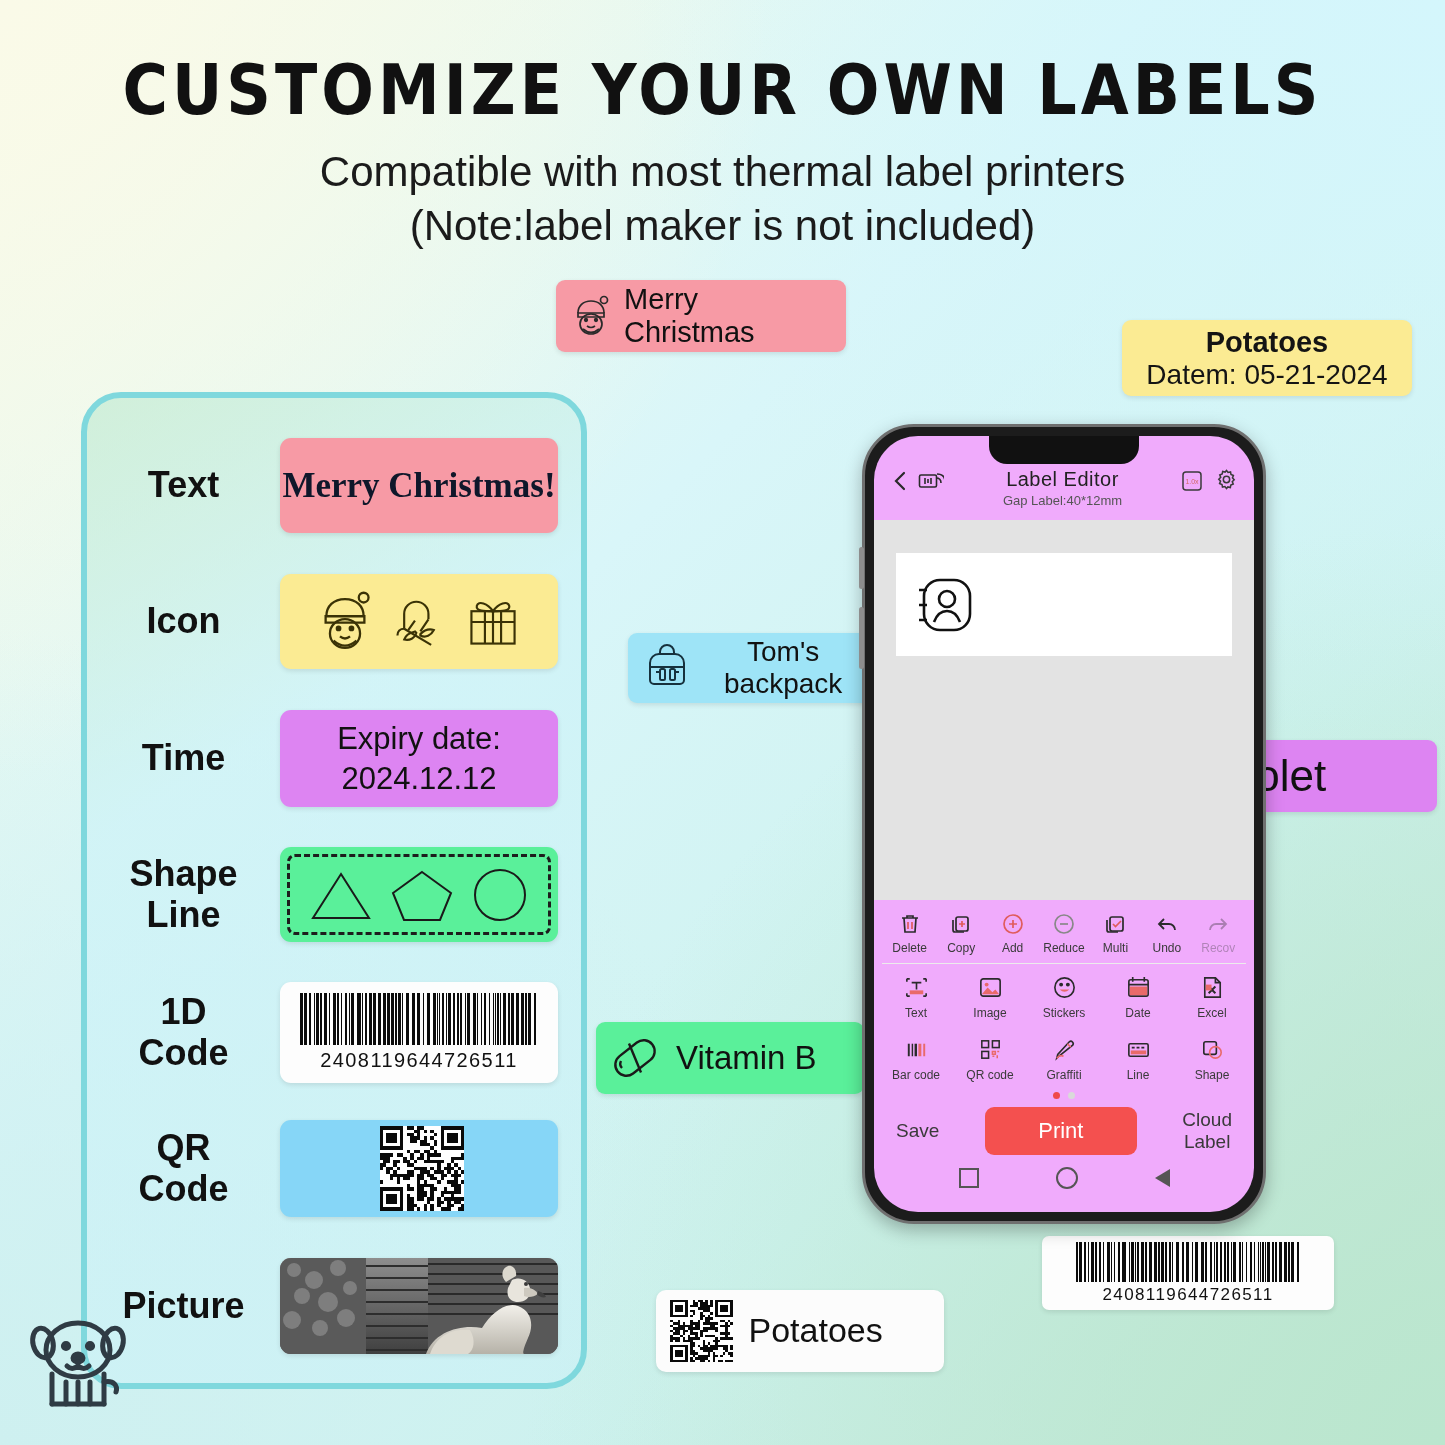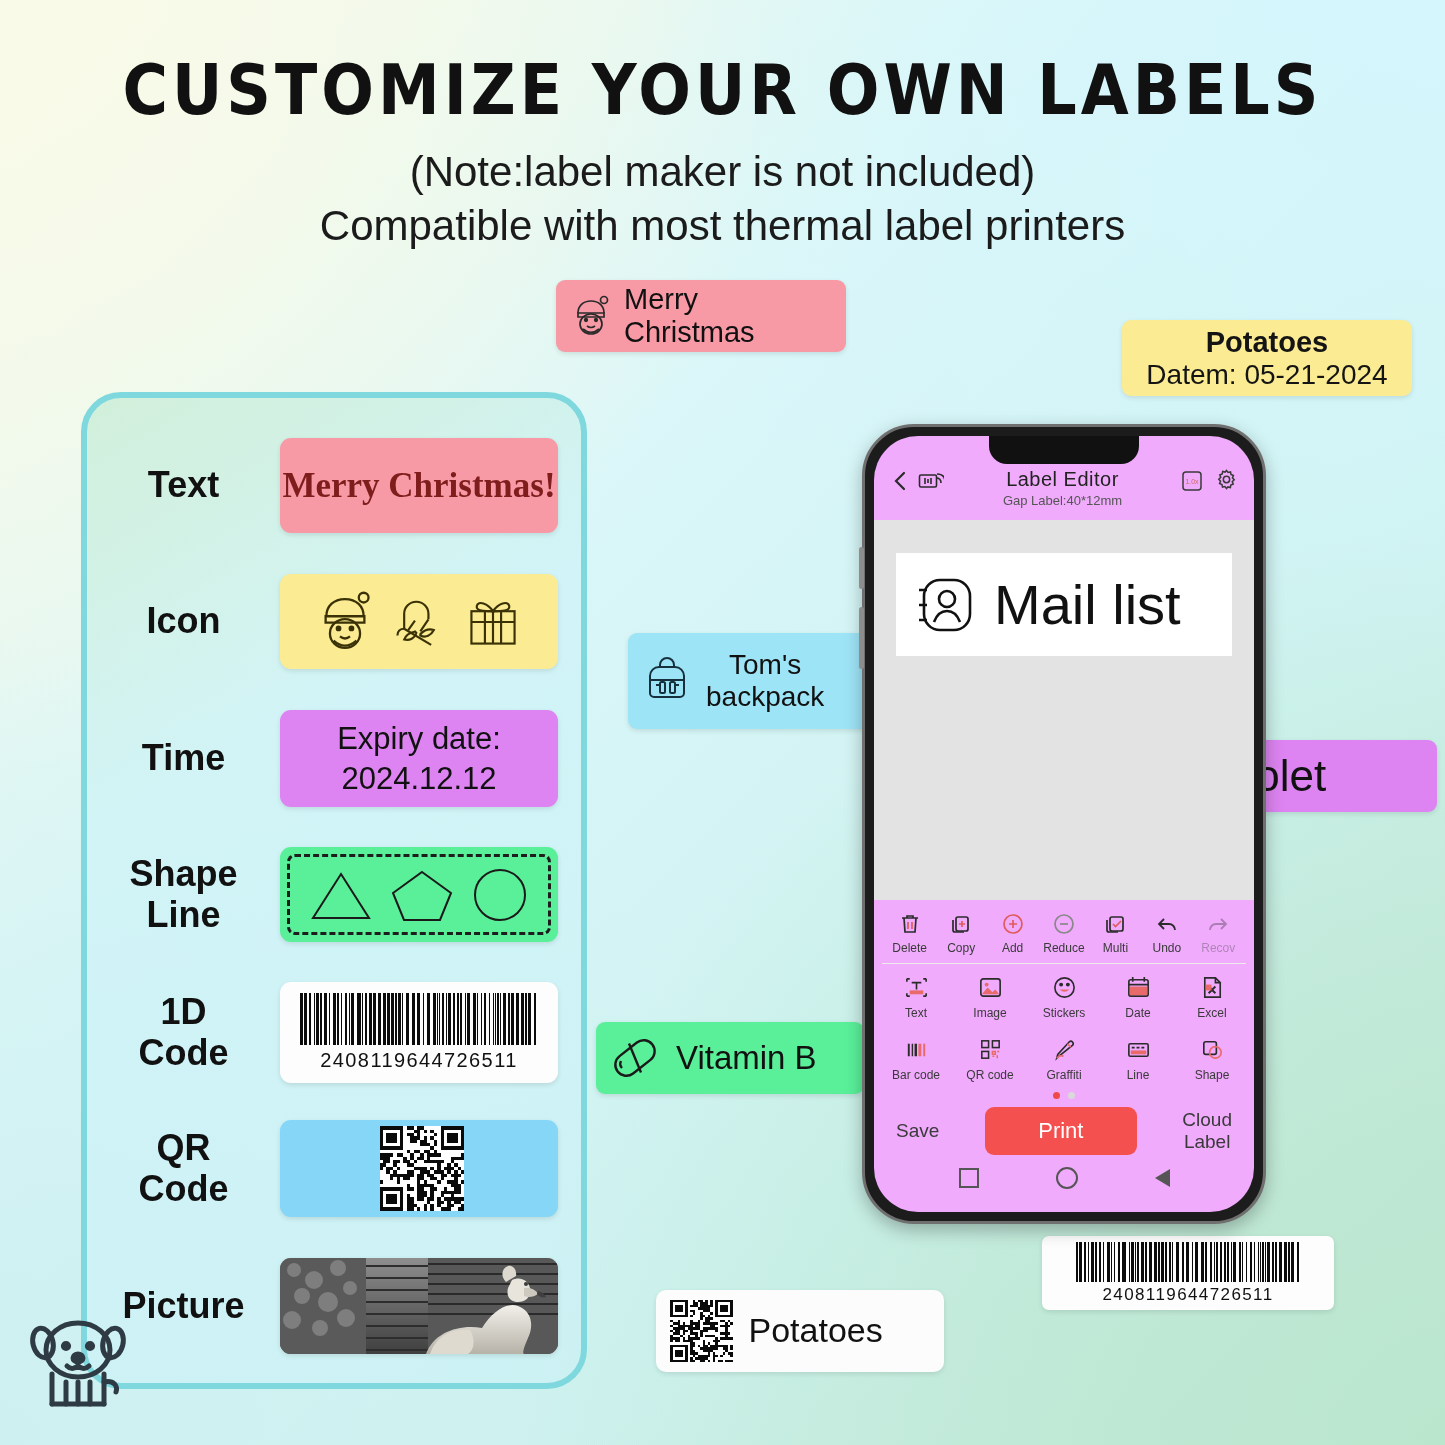--- a/index.html
+++ b/index.html
@@ -35,21 +35,21 @@
 
   
   #chip-merry{left:556px;top:280px;width:290px;height:72px;background:#f79aa5;padding:0 14px;gap:12px;}
   #chip-merry .txt{font-size:29px;color:#111;}
 
   #chip-potatoes{left:1122px;top:320px;width:290px;height:76px;background:#fbeb93;
     flex-direction:column;justify-content:center;align-items:center;padding:0 8px;}
   #chip-potatoes .t1{font-size:29px;font-weight:700;color:#141414;}
   #chip-potatoes .t2{font-size:28px;color:#141414;}
 
-  #chip-backpack{left:628px;top:633px;width:286px;height:96px;background:#9ee4f7;padding:0 14px;gap:14px;}
+  #chip-backpack{left:628px;top:633px;width:286px;height:70px;background:#9ee4f7;padding:0 14px;gap:32px;}
   #chip-backpack .txt{font-size:28px;color:#111;text-align:center;}
 
   #chip-violet{left:1139px;top:740px;width:298px;height:72px;background:#dd84f2;padding:0 18px;gap:16px;}
   #chip-violet .txt{font-size:44px;color:#111;}
 
   #chip-vitamin{left:596px;top:1022px;width:268px;height:72px;background:#5af09a;padding:0 14px;gap:16px;}
   #chip-vitamin .txt{font-size:33px;color:#111;}
 
   #chip-download{left:656px;top:1290px;width:288px;height:82px;background:#fcfcfc;padding:0 14px;gap:16px;border-radius:10px;}
   #chip-download .txt{font-size:34px;color:#111;}
@@ -69,21 +69,21 @@
     line-height:1.12;flex:none;
   }
   .swatch{
     width:278px;box-sizing:border-box;border-radius:11px;
     display:flex;align-items:center;justify-content:center;
     box-shadow:0 2px 5px rgba(0,0,0,.1);
   }
 
   #row-text{top:40px;height:95px;}
   #sw-text{height:95px;background:#f79aa5;}
-  #sw-text .t{font-family:"Liberation Serif",serif;font-weight:700;font-size:35px;color:#7f1d1d;text-align:center;}
+  #sw-text .t{font-family:"Liberation Serif",serif;font-weight:700;font-size:35px;color:#0f172a;text-align:center;}
 
   #row-icon{top:176px;height:95px;}
   #sw-icon{height:95px;background:#fbeb93;gap:12px;}
 
   #row-time{top:312px;height:97px;}
   #sw-time{height:97px;background:#dd84f2;flex-direction:column;gap:2px;}
   #sw-time .t{font-size:31px;color:#111;line-height:1.2;}
 
   #row-shape{top:449px;height:95px;}
   #sw-shape{height:95px;background:#5af09a;gap:14px;position:relative;}
@@ -155,22 +155,22 @@
 
   .dogicon{position:absolute;left:24px;top:1310px;}
   svg{display:block;}
 </style>
 </head>
 <body>
 
 <div class="hdr">
   <h1>CUSTOMIZE YOUR OWN LABELS</h1>
   <div class="sub">
+    <div>Compatible with most thermal label printers</div>
     <div>(Note:label maker is not included)</div>
-    <div>Compatible with most thermal label printers</div>
   </div>
 </div>
 
 <div class="chip" id="chip-merry">
   <span>
     <svg width="42" height="46" viewBox="0 0 42 46" fill="none" stroke="#2a2a2a" stroke-width="1.7">
       <path d="M8 20c0-7 5-12 13-12s13 5 13 12"></path>
       <circle cx="34" cy="7" r="3.5"></circle>
       <path d="M8 20h26v4H8z"></path>
       <ellipse cx="21" cy="31" rx="11" ry="10"></ellipse>
@@ -1939,21 +1939,20 @@
     <div class="canvas-area">
       <div class="label-canvas">
         <span>
           <svg width="66" height="66" viewBox="0 0 66 66" fill="none" stroke="#111" stroke-width="2.6">
             <rect x="10" y="8" width="46" height="50" rx="16"></rect>
             <circle cx="33" cy="27" r="8"></circle>
             <path d="M20 50c3-8 8-11 13-11s10 3 13 11"></path>
             <path d="M5 18h8M5 33h8M5 48h8"></path>
           </svg>
         </span>
-        <span class="ltxt">Mail list</span>
       </div>
     </div>
 
     <div class="toolbar">
       <div class="trow sep">
         <div class="titem">
           <svg width="24" height="24" viewBox="0 0 24 24" fill="none" stroke="#e05c5c" stroke-width="1.7">
               <path d="M4 6h16M9 6V4h6v2M6 6l1 14h10l1-14" stroke="#2b2b2b"></path>
               <path d="M10 10v7M14 10v7"></path>
             </svg>

